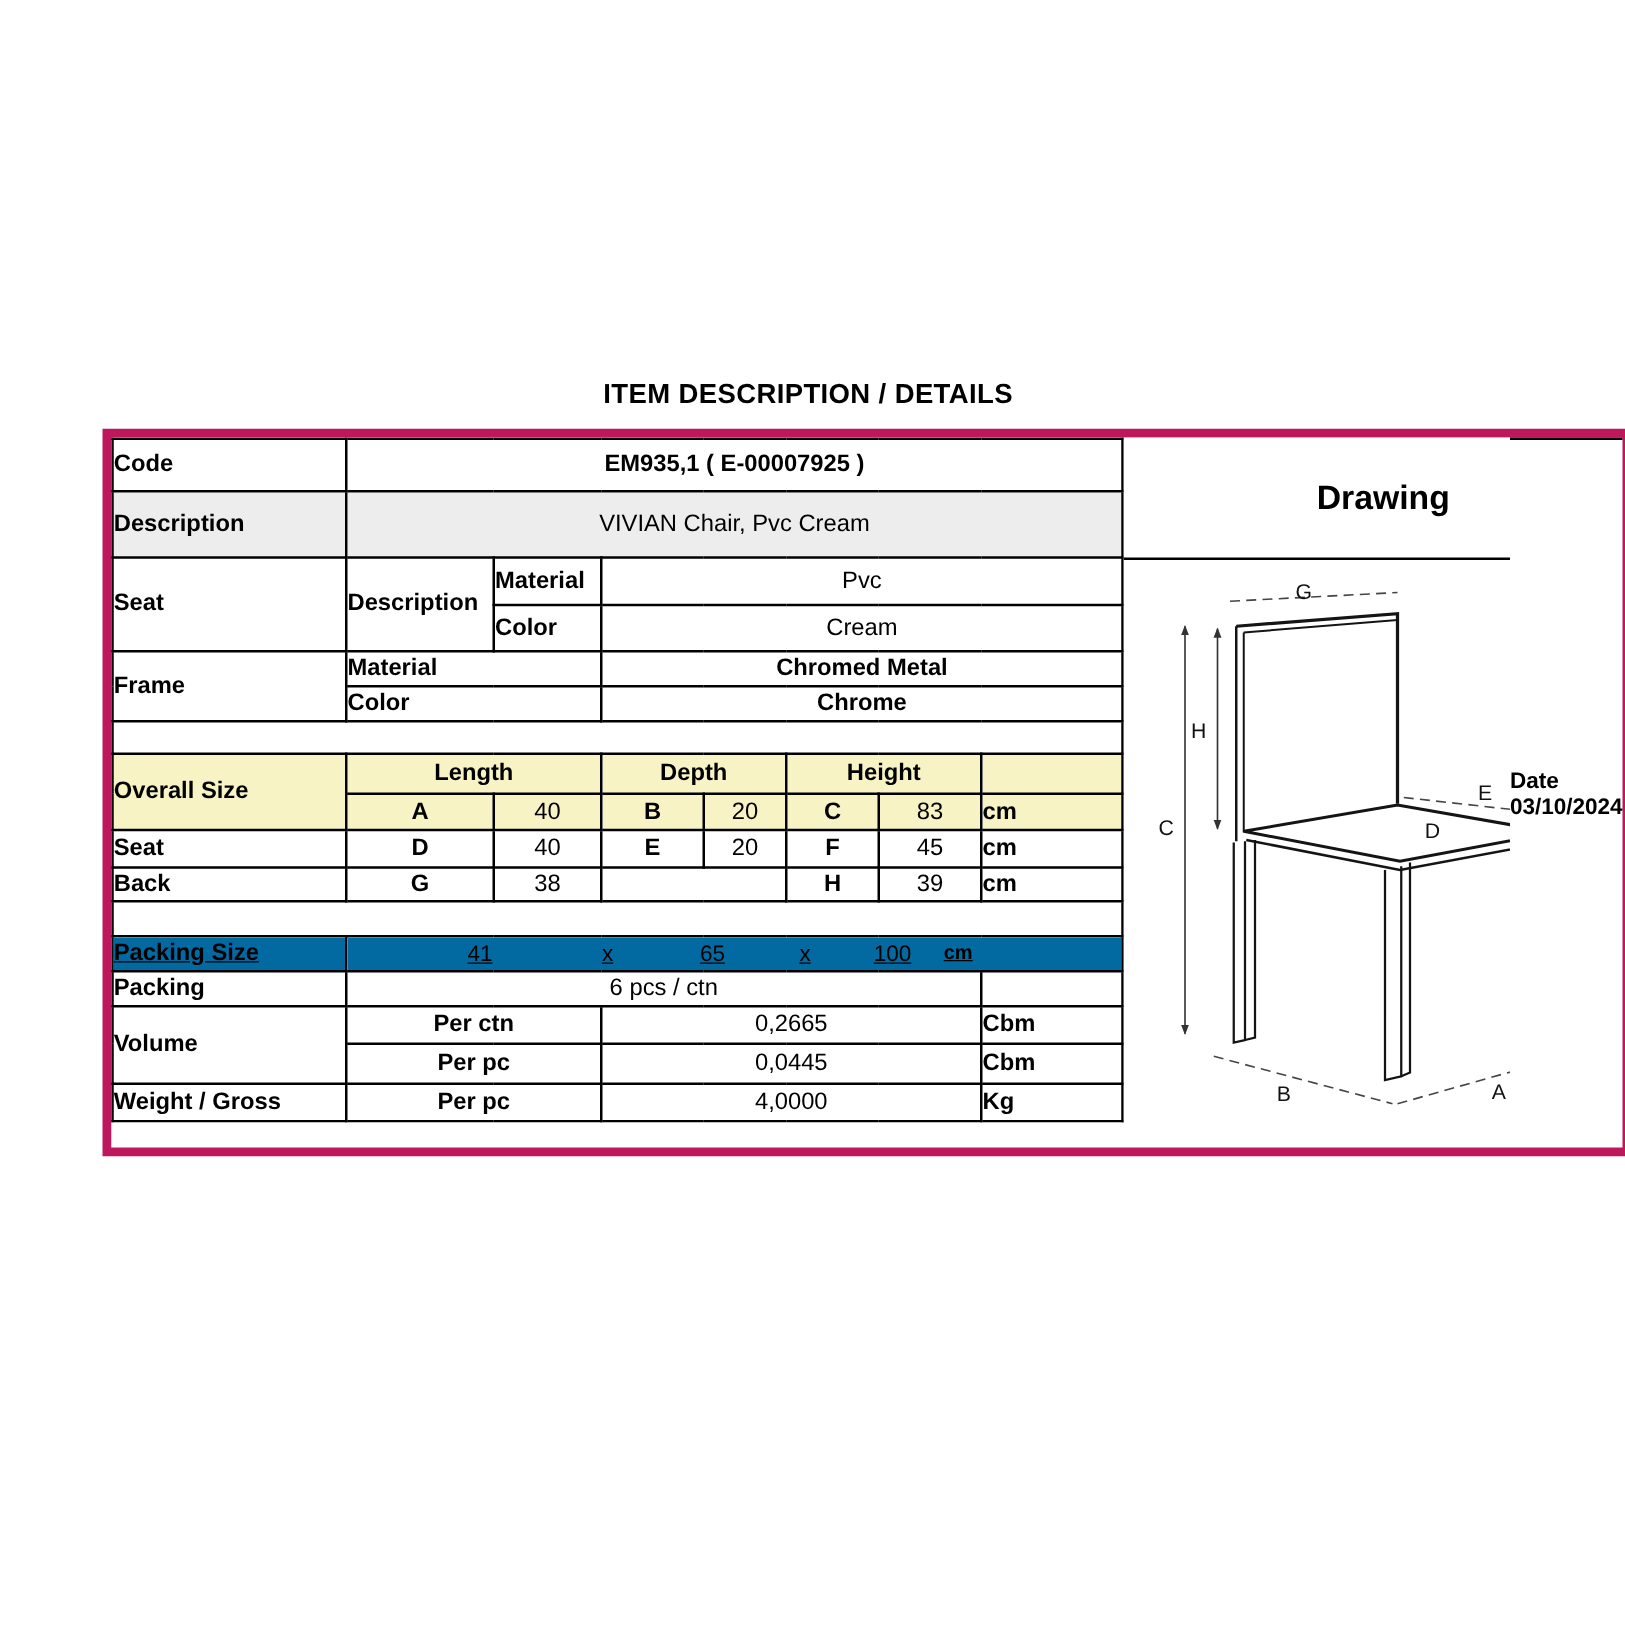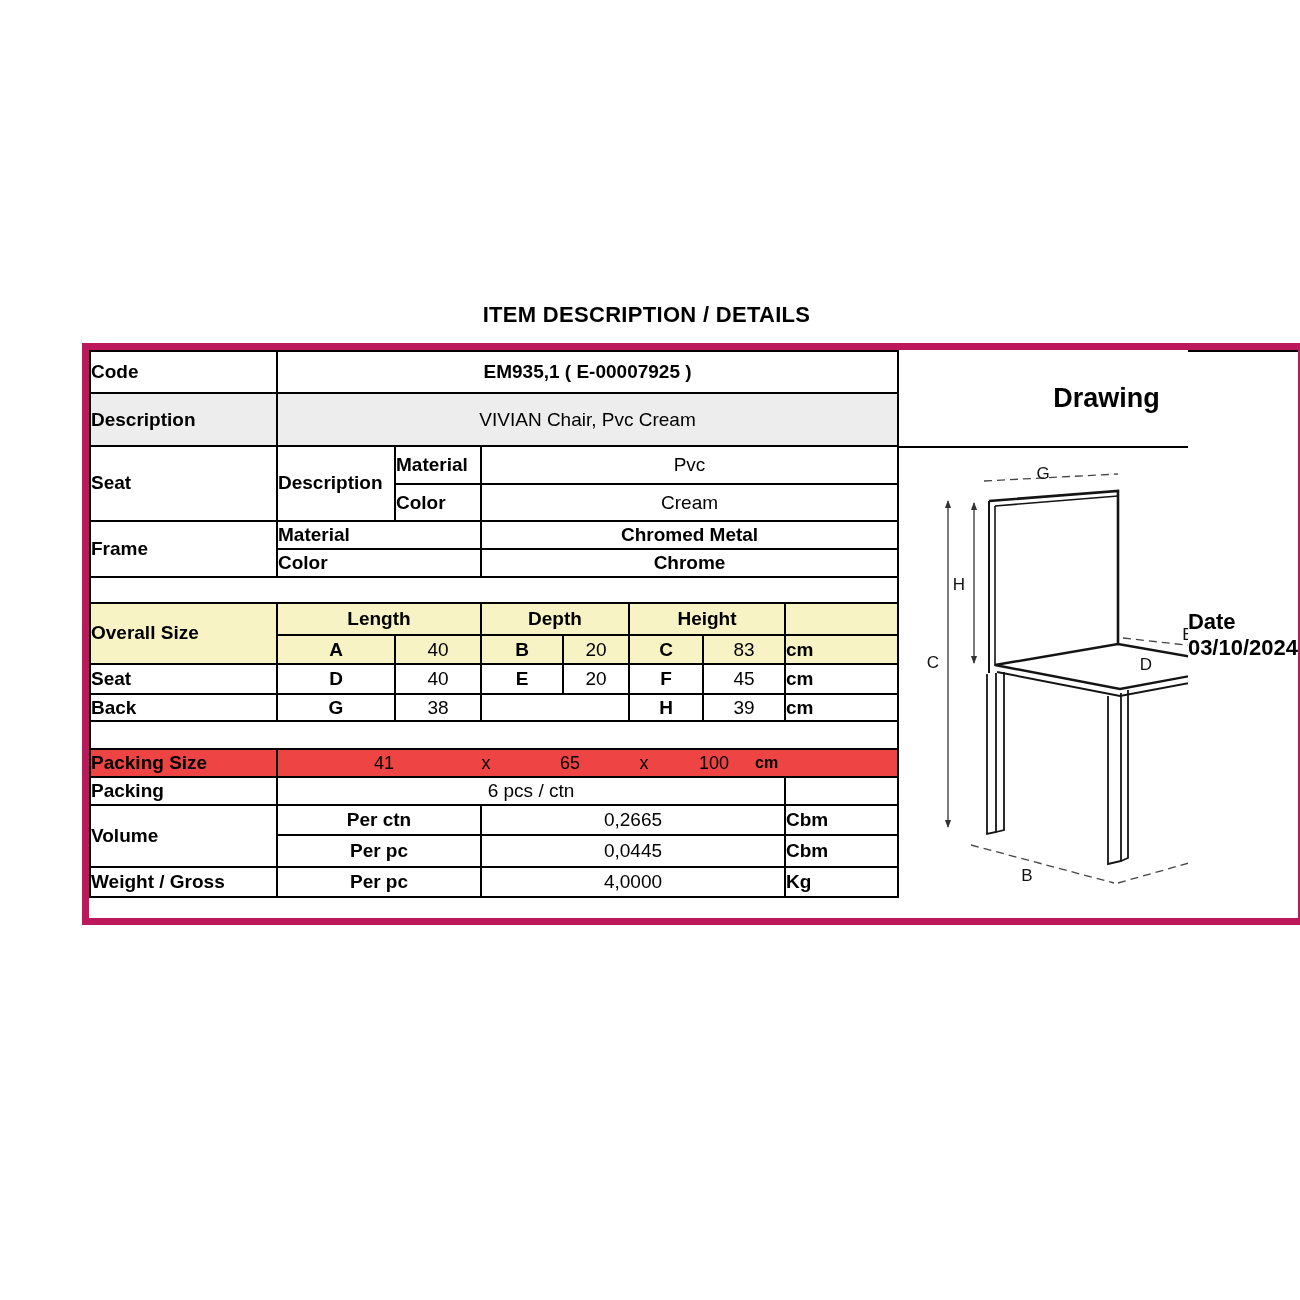--- a/index.html
+++ b/index.html
@@ -26,21 +26,21 @@
   }
   td.lab{font-weight:bold;text-align:left;padding-left:5px;font-size:19px;}
   td.c{text-align:center;}
   .b{font-weight:bold;}
   td.sub{font-weight:bold;font-size:16px;text-align:left;padding-left:5px;}
   td.subc{font-weight:bold;font-size:16px;text-align:center;}
   td.unit{font-weight:bold;font-size:16px;text-align:left;padding-left:5px;}
   td.fs18{font-size:18px;}
   tr.r-desc td{background:#ededed;}
   tr.yellow td{background:#f7f3c4;}
-  tr.r-psize td{background:#ef4444;}
+  tr.r-psize td{background:#0369a1;text-decoration:underline;}
   tr.r-code{height:42px;} tr.r-desc{height:53px;}
   tr.r-seatm{height:38px;} tr.r-seatc{height:36px;}
   tr.r-framem{height:28px;} tr.r-framec{height:28px;}
   tr.r-empty1{height:26px;} tr.r-osh{height:32px;} tr.r-osv{height:29px;}
   tr.r-def{height:30px;} tr.r-gh{height:27px;} tr.r-empty2{height:28px;}
   tr.r-psize{height:28px;} tr.r-pack{height:27px;}
   tr.r-vol1{height:30px;} tr.r-vol2{height:32px;} tr.r-weight{height:30px;}
   .psrow{display:flex;align-items:center;height:100%;font-size:18px;}
   .psrow span{display:inline-block;text-align:center;}
   .ps-c1{width:118px;padding-left:47px;} .ps-c2{width:86px;} .ps-c3{width:82px;}
@@ -49,21 +49,21 @@
   .draw-panel{width:415px;display:flex;flex-direction:column;background:#fff;}
   .draw-header{
     height:96px;border-bottom:2px solid #000;display:flex;
     align-items:center;justify-content:center;
     font-size:27px;font-weight:bold;
   }
   .draw-area{flex:1;position:relative;}
   .draw-area svg{display:block;}
   .date-row{
     flex:1;border-top:2px solid #000;display:flex;align-items:center;justify-content:center;
-    font-size:22px;font-weight:bold;
+    font-size:18px;font-weight:bold;
   }
   text.dim{font-size:17px;fill:#111;font-family:"Liberation Sans",sans-serif;}
 </style>
 </head>
 <body>
 
 <div class="sheet">
 
   <div class="title">ITEM DESCRIPTION / DETAILS</div>
 

